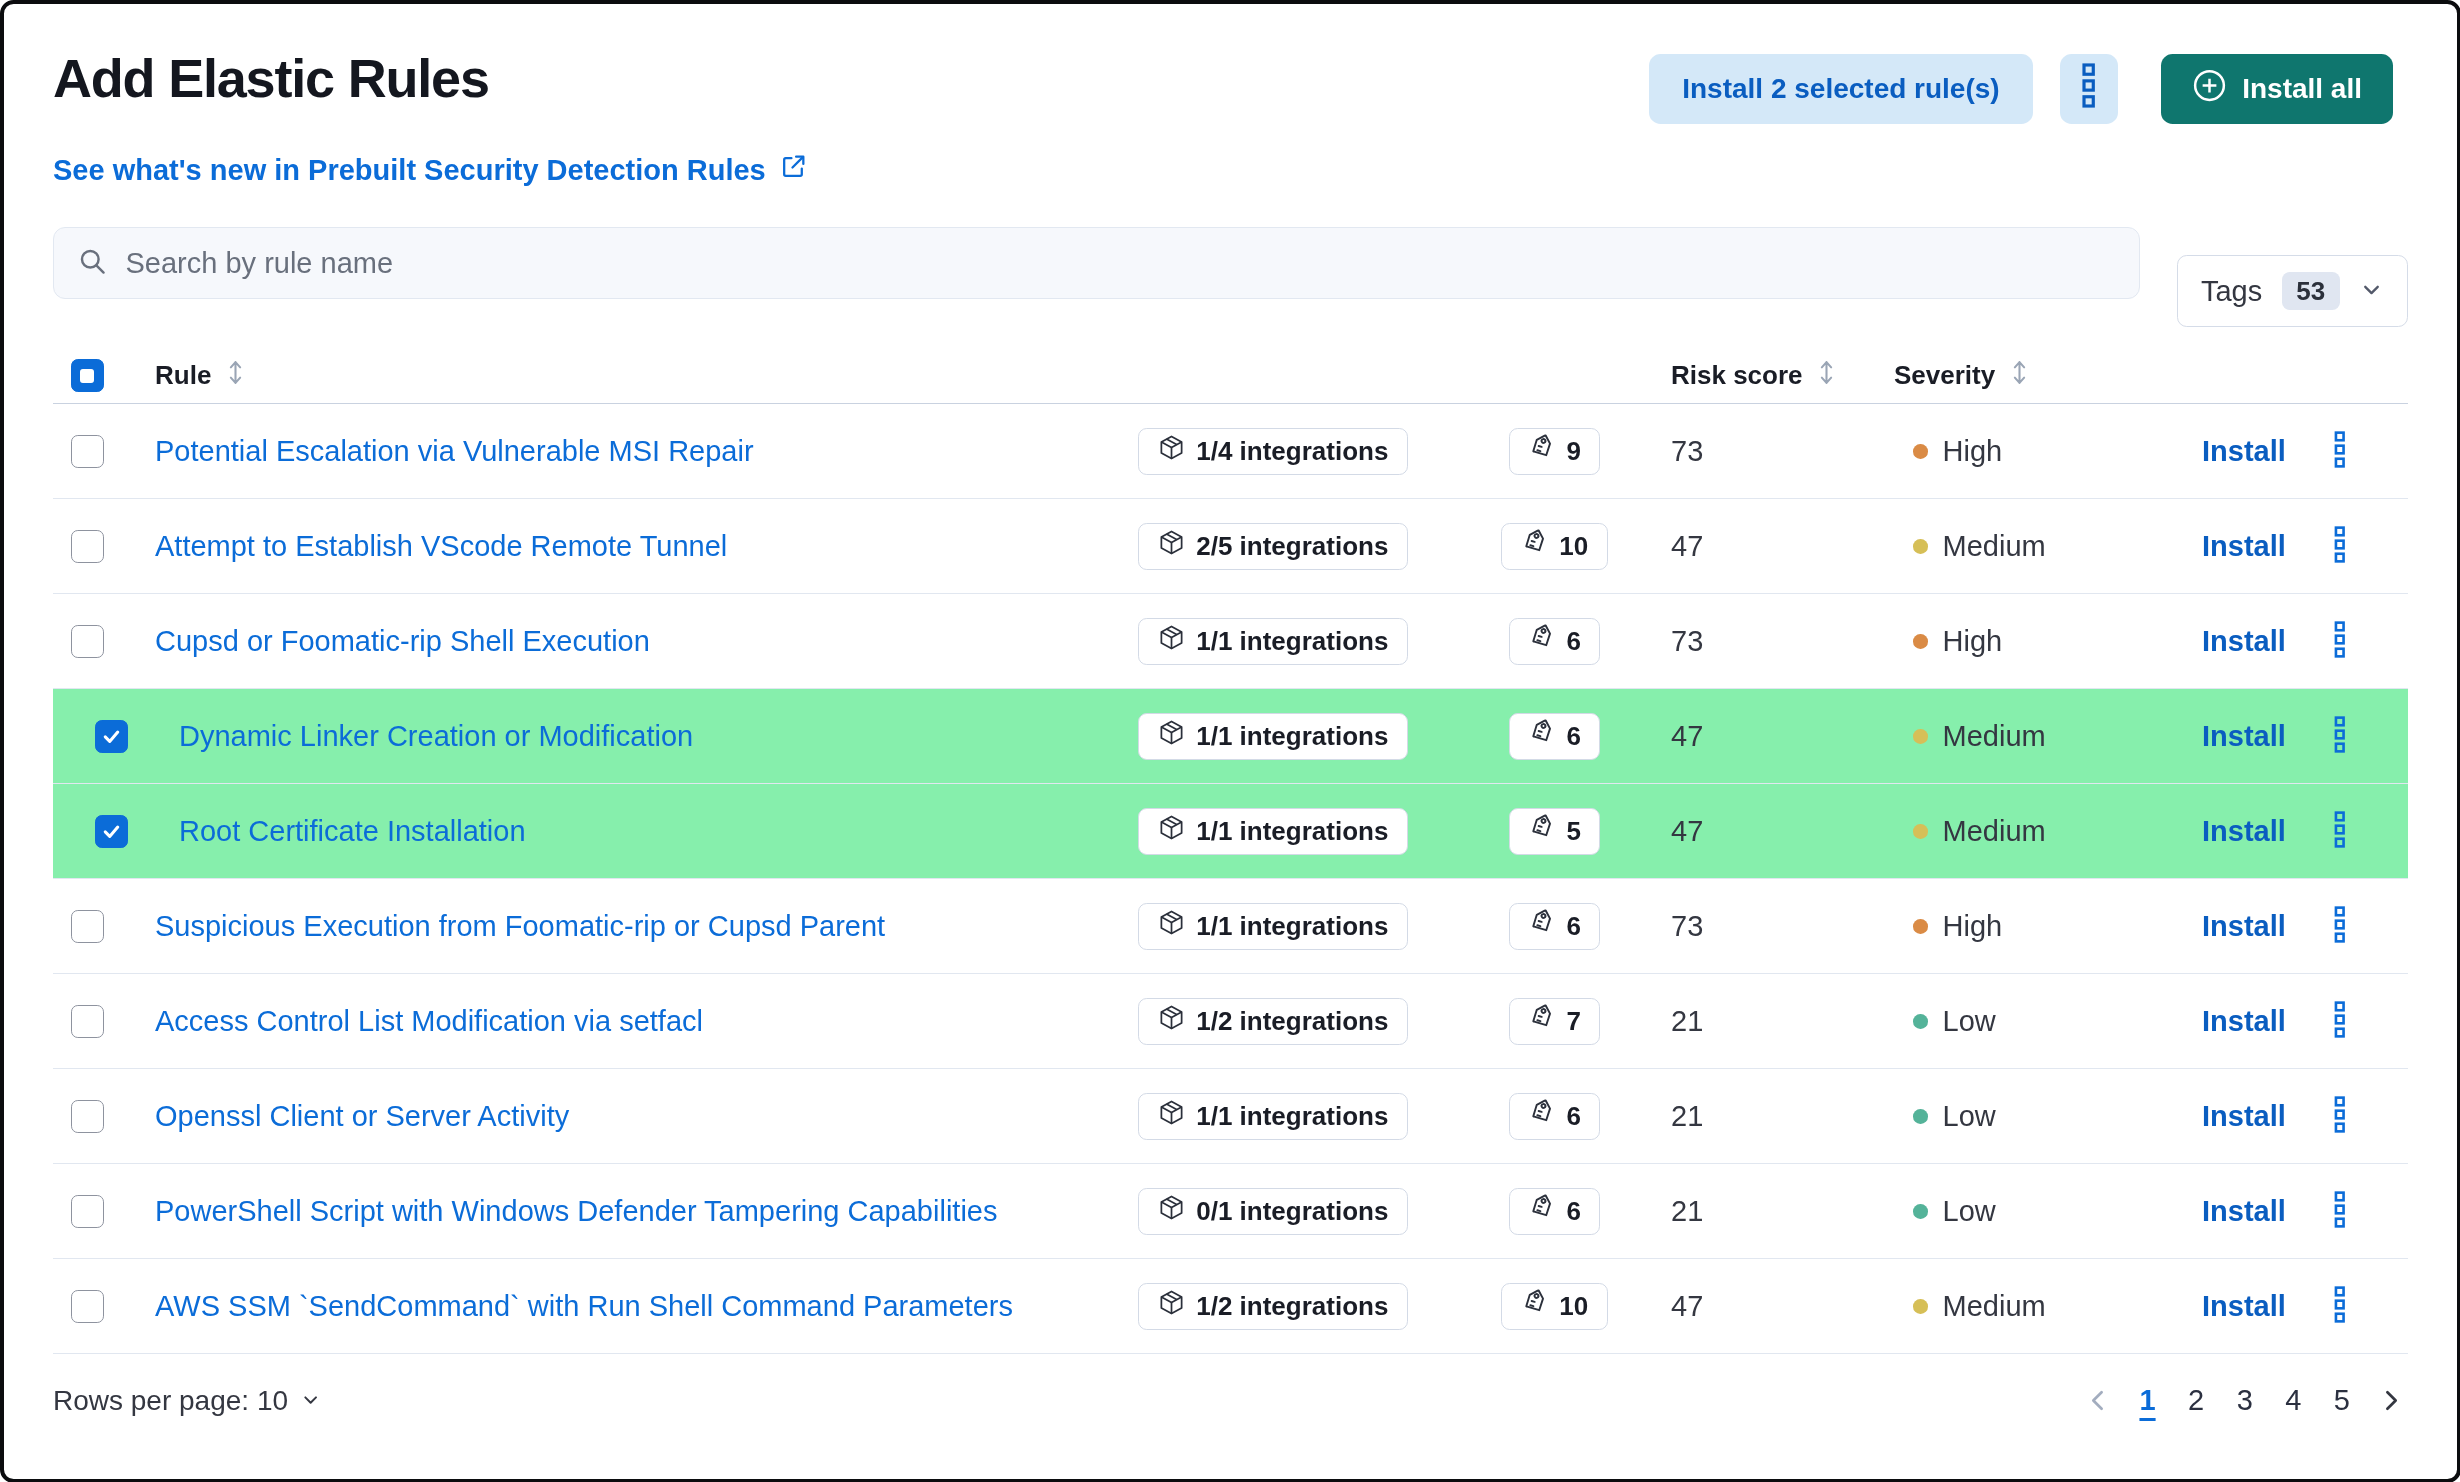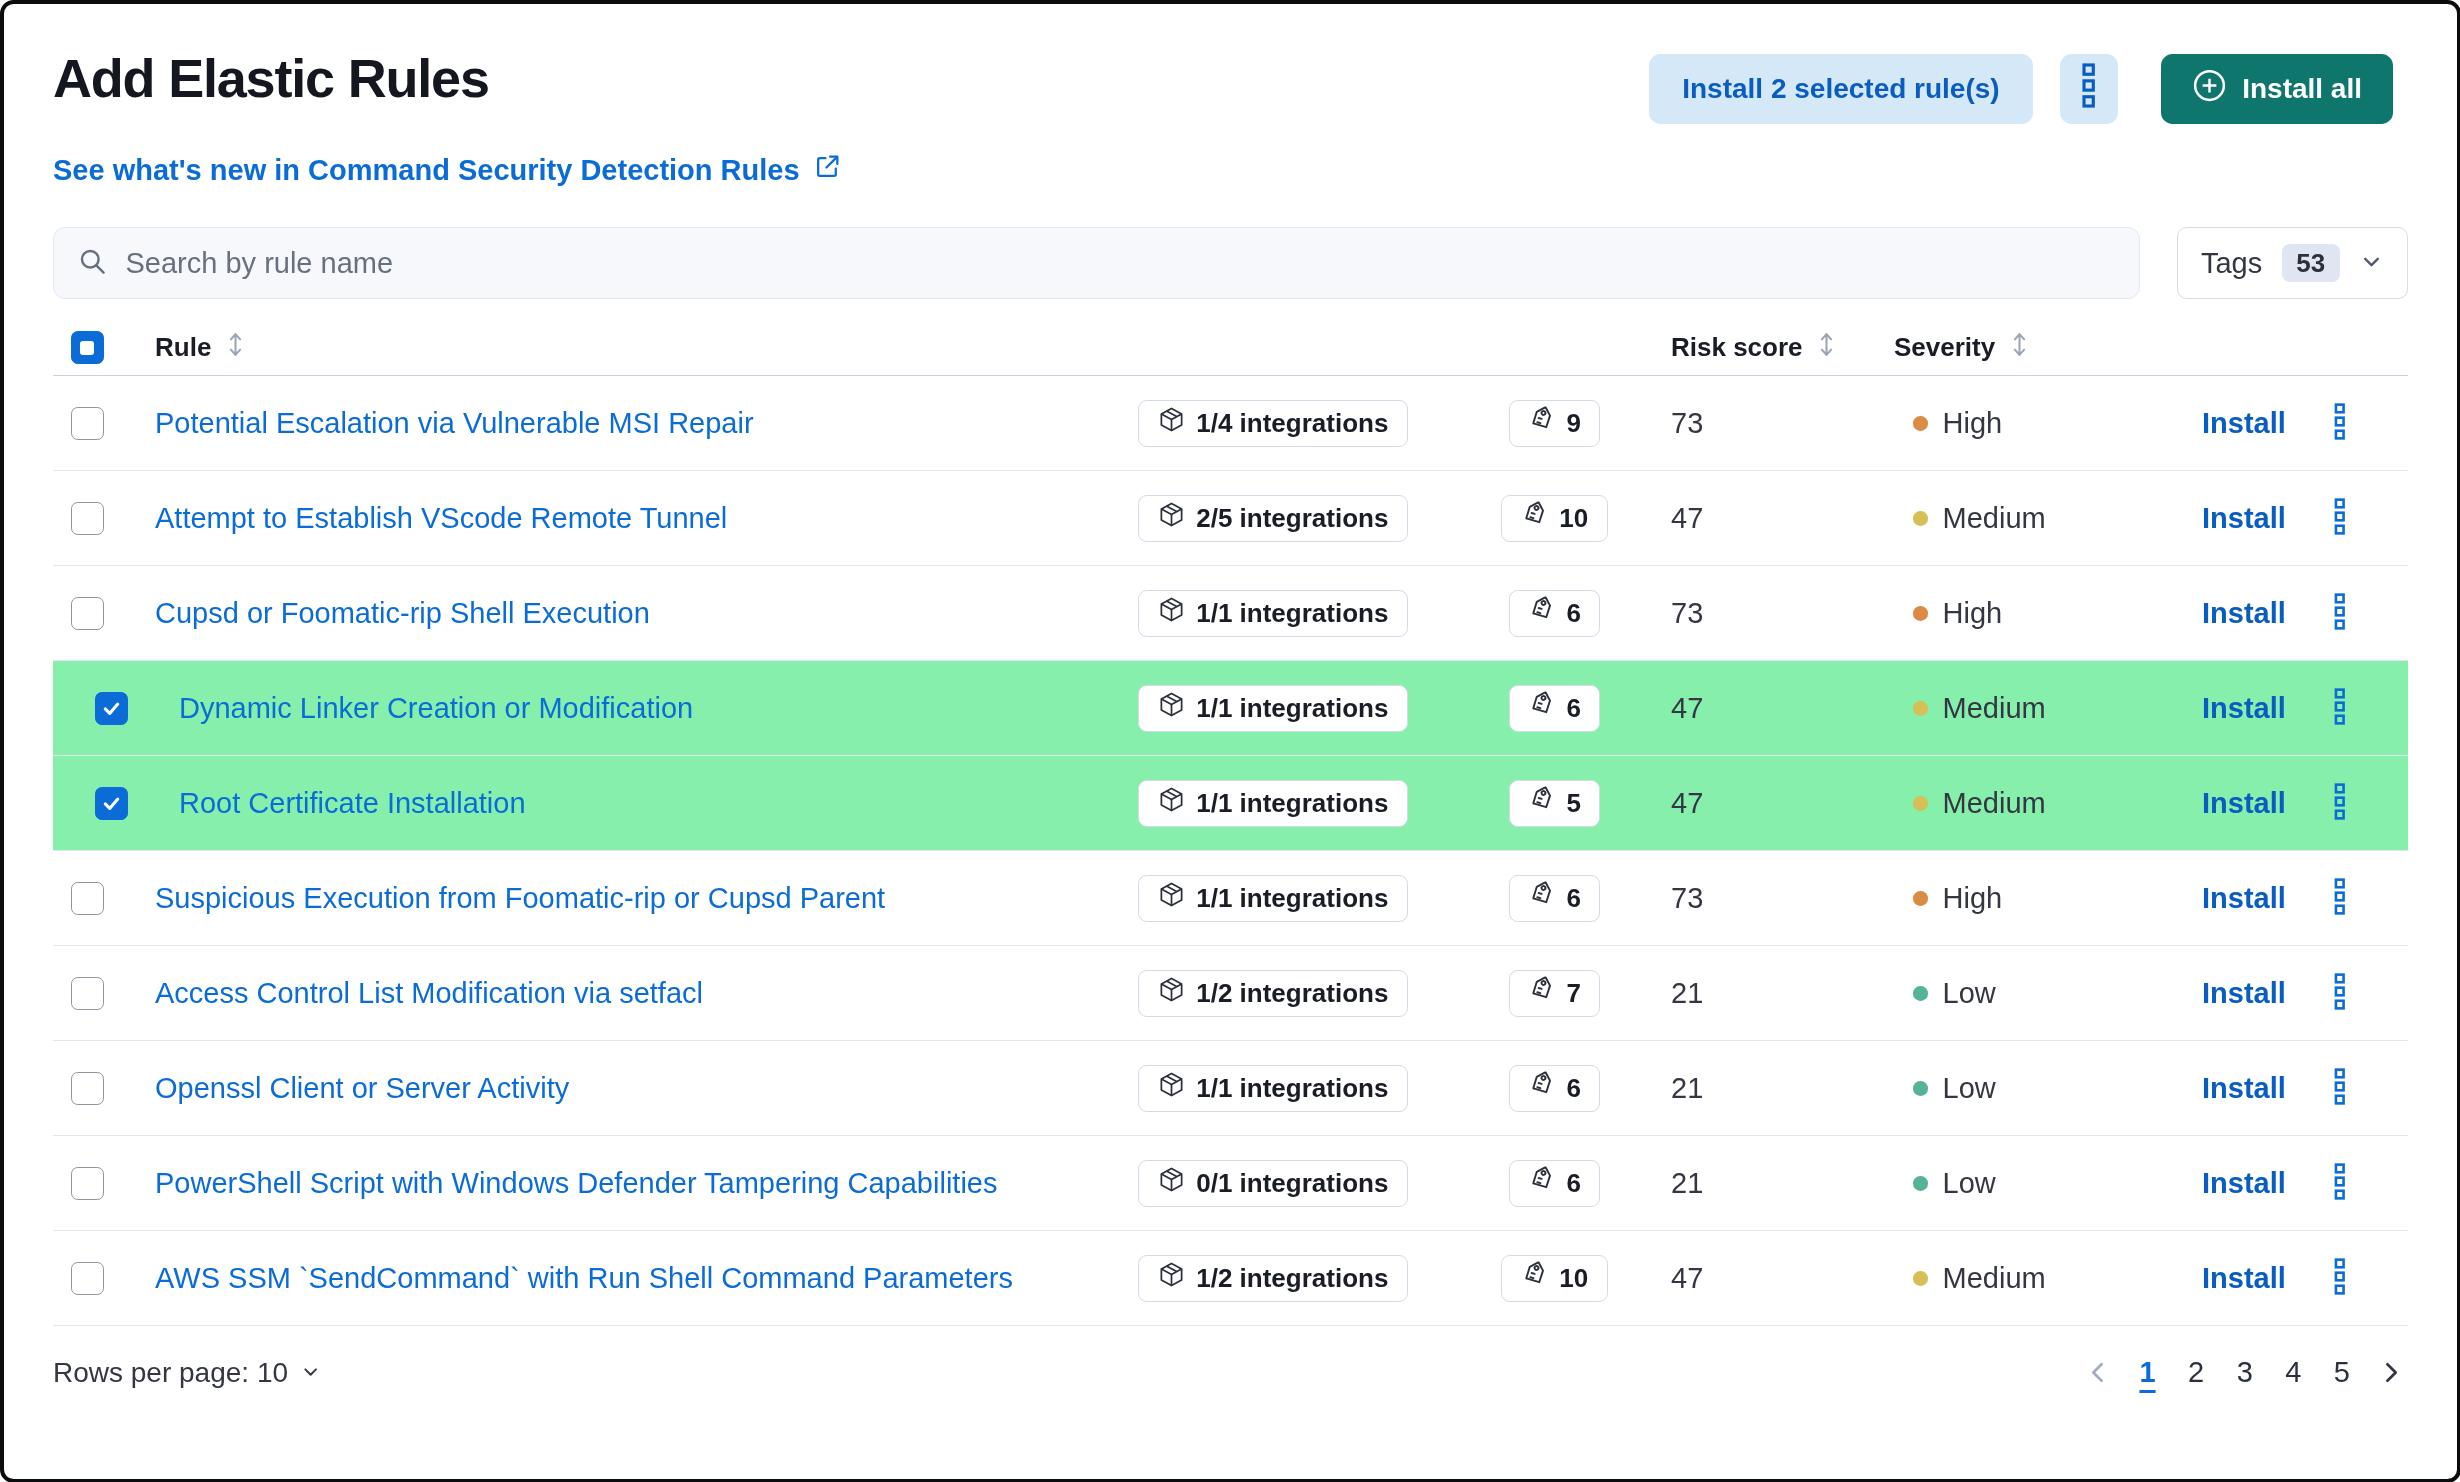--- a/index.html
+++ b/index.html
@@ -27,21 +27,21 @@
                font-size:29px; font-weight:600; color:#0b6cd8; cursor:pointer; }
 
   
   .toolbar { margin-top:39px; display:flex; gap:37px; }
   .search-box { flex:1; height:72px; background:#f6f8fc; border:1.9px solid #e2e8f1; border-radius:12px;
                 display:flex; align-items:center; padding:0 23px; gap:17.5px; }
   .search-box input { flex:1; border:none; outline:none; background:transparent; font-size:29px;
                       color:#343741; font-family:inherit; }
   .search-box input::placeholder { color:#69707d; }
   .tags-select { width:231px; height:72px; background:#fff; border:1.9px solid #d5dce8; border-radius:9.7px;
-                 display:flex; align-items:center; justify-content:center; gap:19.4px; cursor:pointer; }
+                 display:flex; align-items:center; justify-content:center; gap:19.4px; cursor:pointer;margin-top:28px; }
   .tags-label { font-size:29px; color:#343741; }
   .tags-count { background:#e0e6f1; border-radius:7.8px; padding:3.9px 14.6px; font-size:26px; font-weight:700; color:#2b303b; }
 
   
   .tgrid { display:grid; grid-template-columns:66px 1fr 330px 233px 223px 281px 233px; align-items:center; }
   .thead { margin-top:21.3px; height:56px; border-bottom:1.9px solid #c9d2e0; }
   .th { display:flex; align-items:center; gap:11.6px; font-size:26px; font-weight:700; color:#1a1d26; cursor:pointer; }
   .th-rule { padding-left:36px; }
 
   .row { height:95px; border-bottom:1.9px solid #e1e7f0; background:#fff; }
@@ -109,21 +109,21 @@
           <circle cx="14" cy="14" r="11.5"></circle>
             <path d="M14 8.5v11M8.5 14h11"></path>
         </svg>
       </span>
       <span>Install all</span>
     </button>
   </div>
 
   <div>
     <a class="whats-new">
-      <span>See what's new in Command Security Detection Rules</span>
+      <span>See what's new in Prebuilt Security Detection Rules</span>
       <span class="icon">
         <svg width="29" height="29" viewBox="0 0 28 28" fill="none" stroke="#0b6cd8" stroke-width="2.2" stroke-linecap="round" stroke-linejoin="round">
           <path d="M12 6H6.5A1.5 1.5 0 0 0 5 7.5v14A1.5 1.5 0 0 0 6.5 23h14a1.5 1.5 0 0 0 1.5-1.5V16"></path>
           <path d="M16.5 4.5H23.5V11.5"></path>
             <path d="M23 5L13 15"></path>
         </svg>
       </span>
     </a>
   </div>
 

